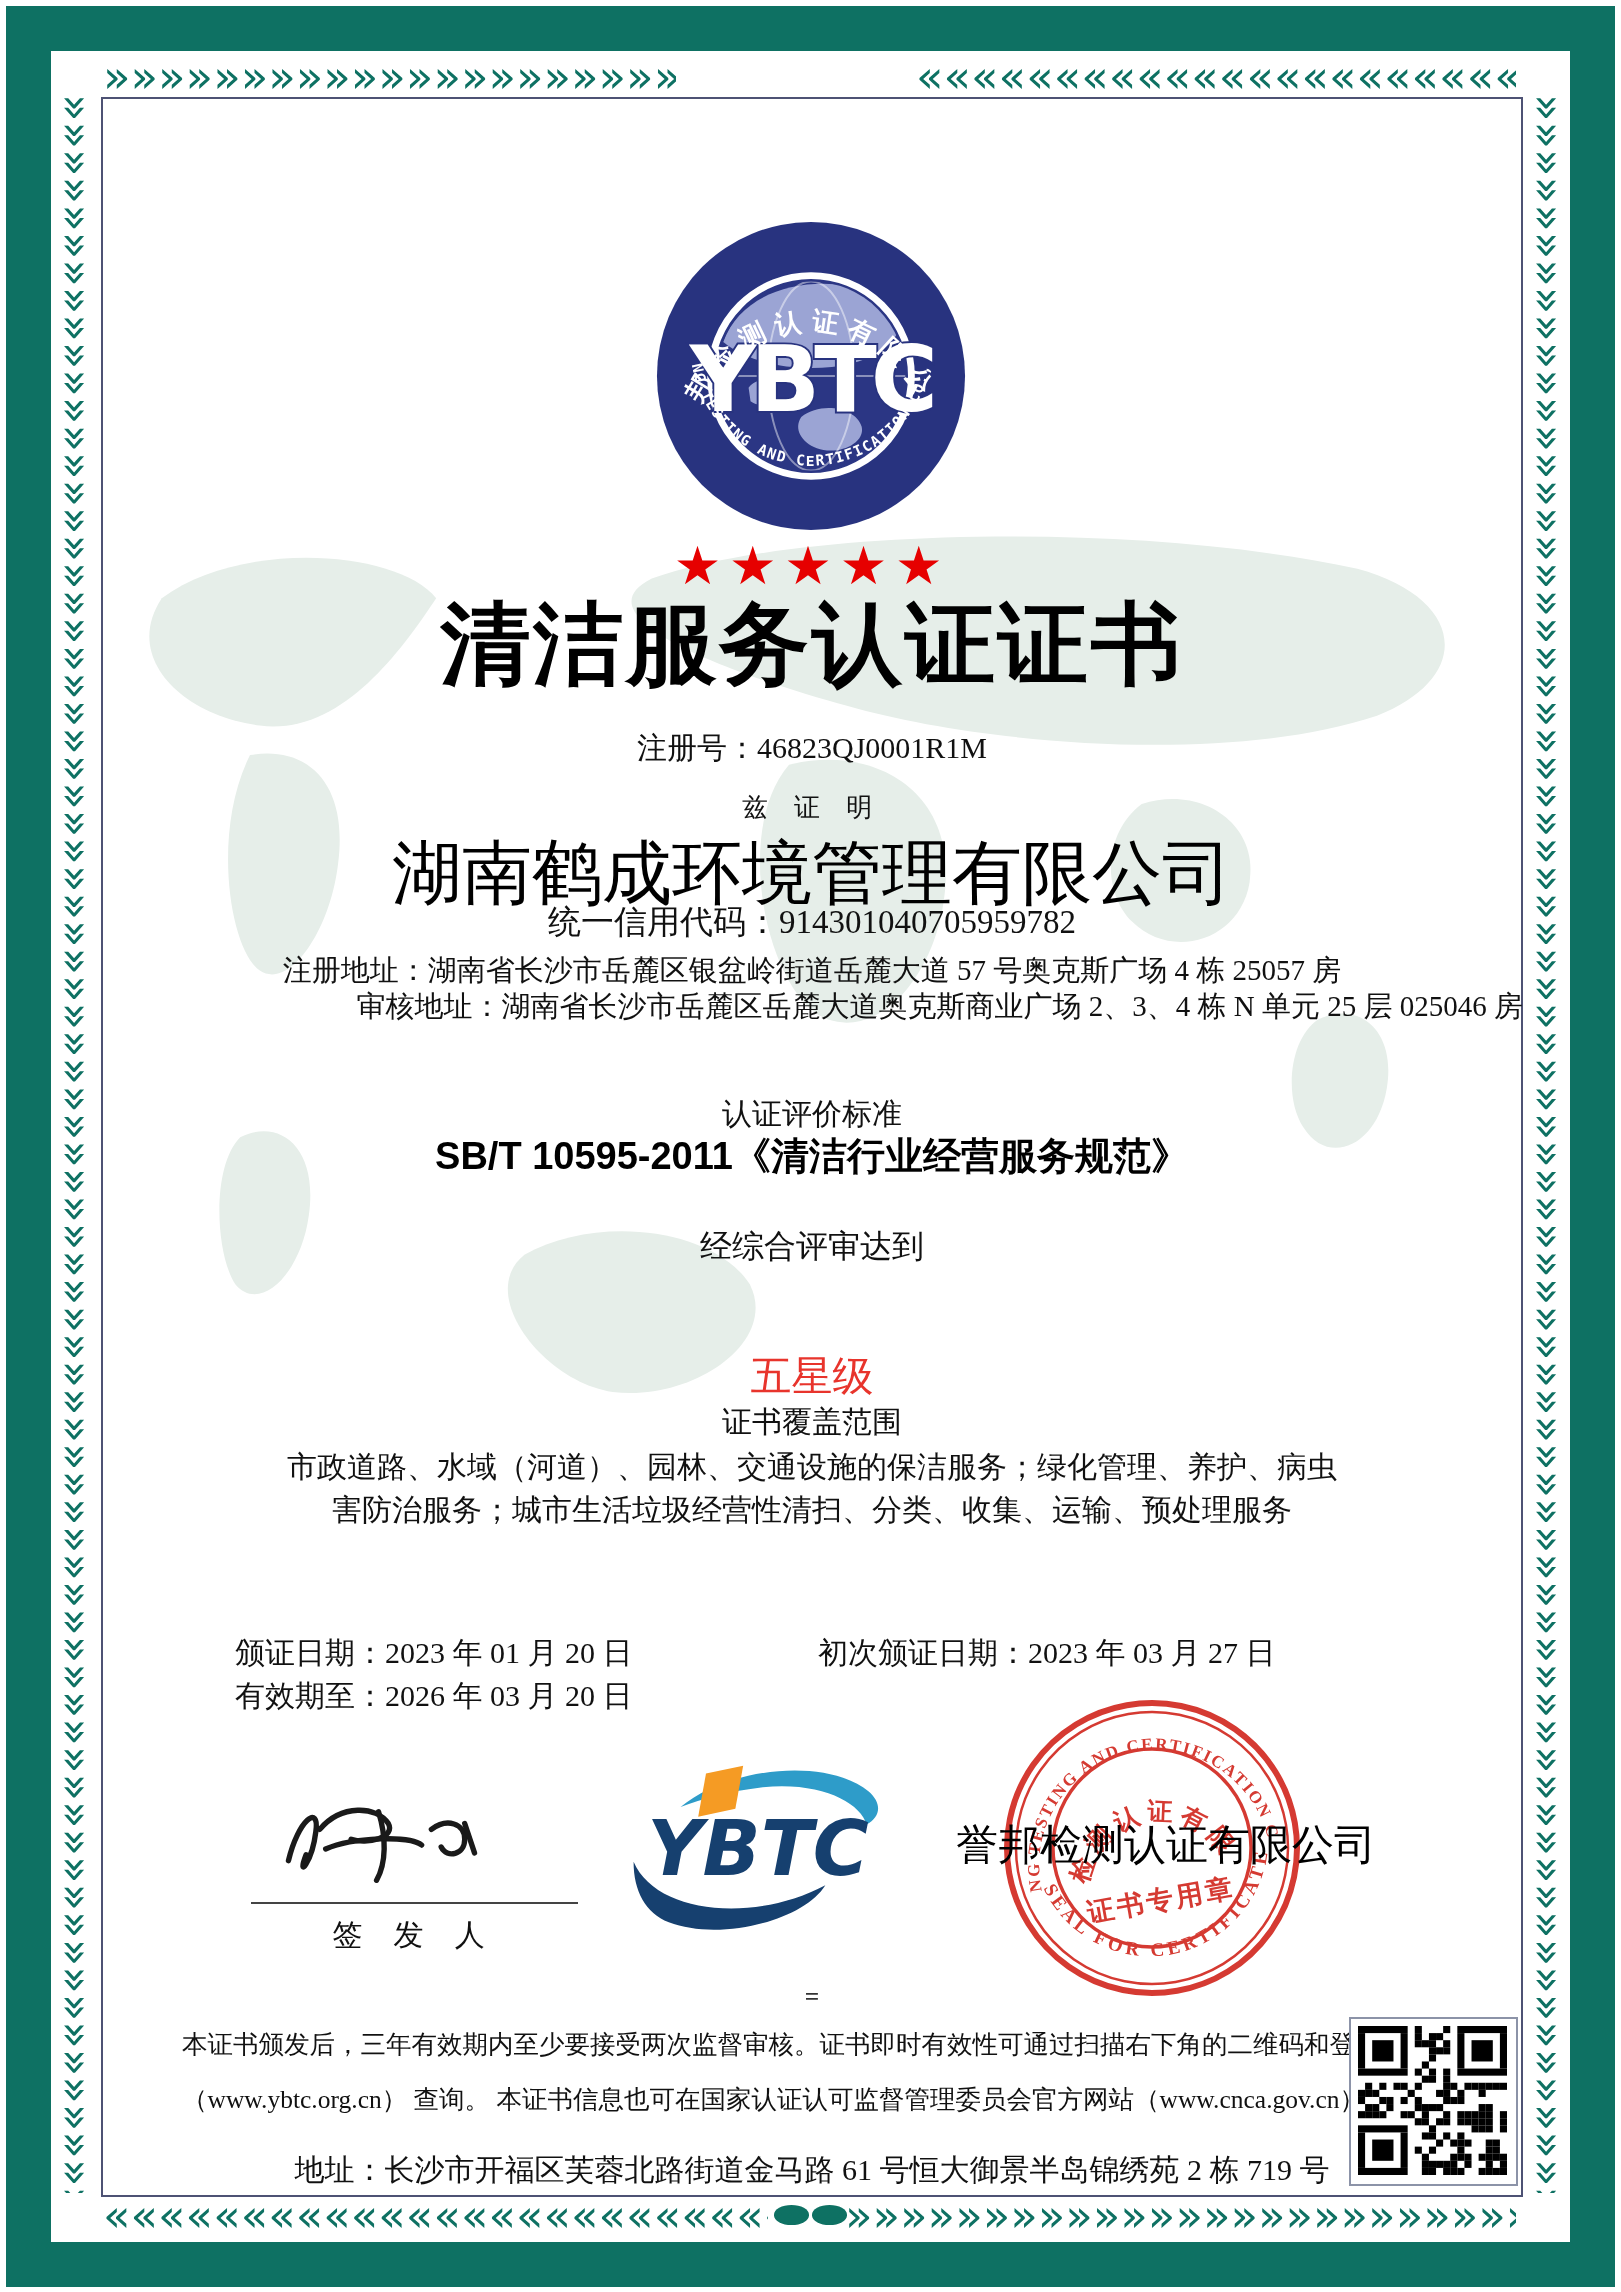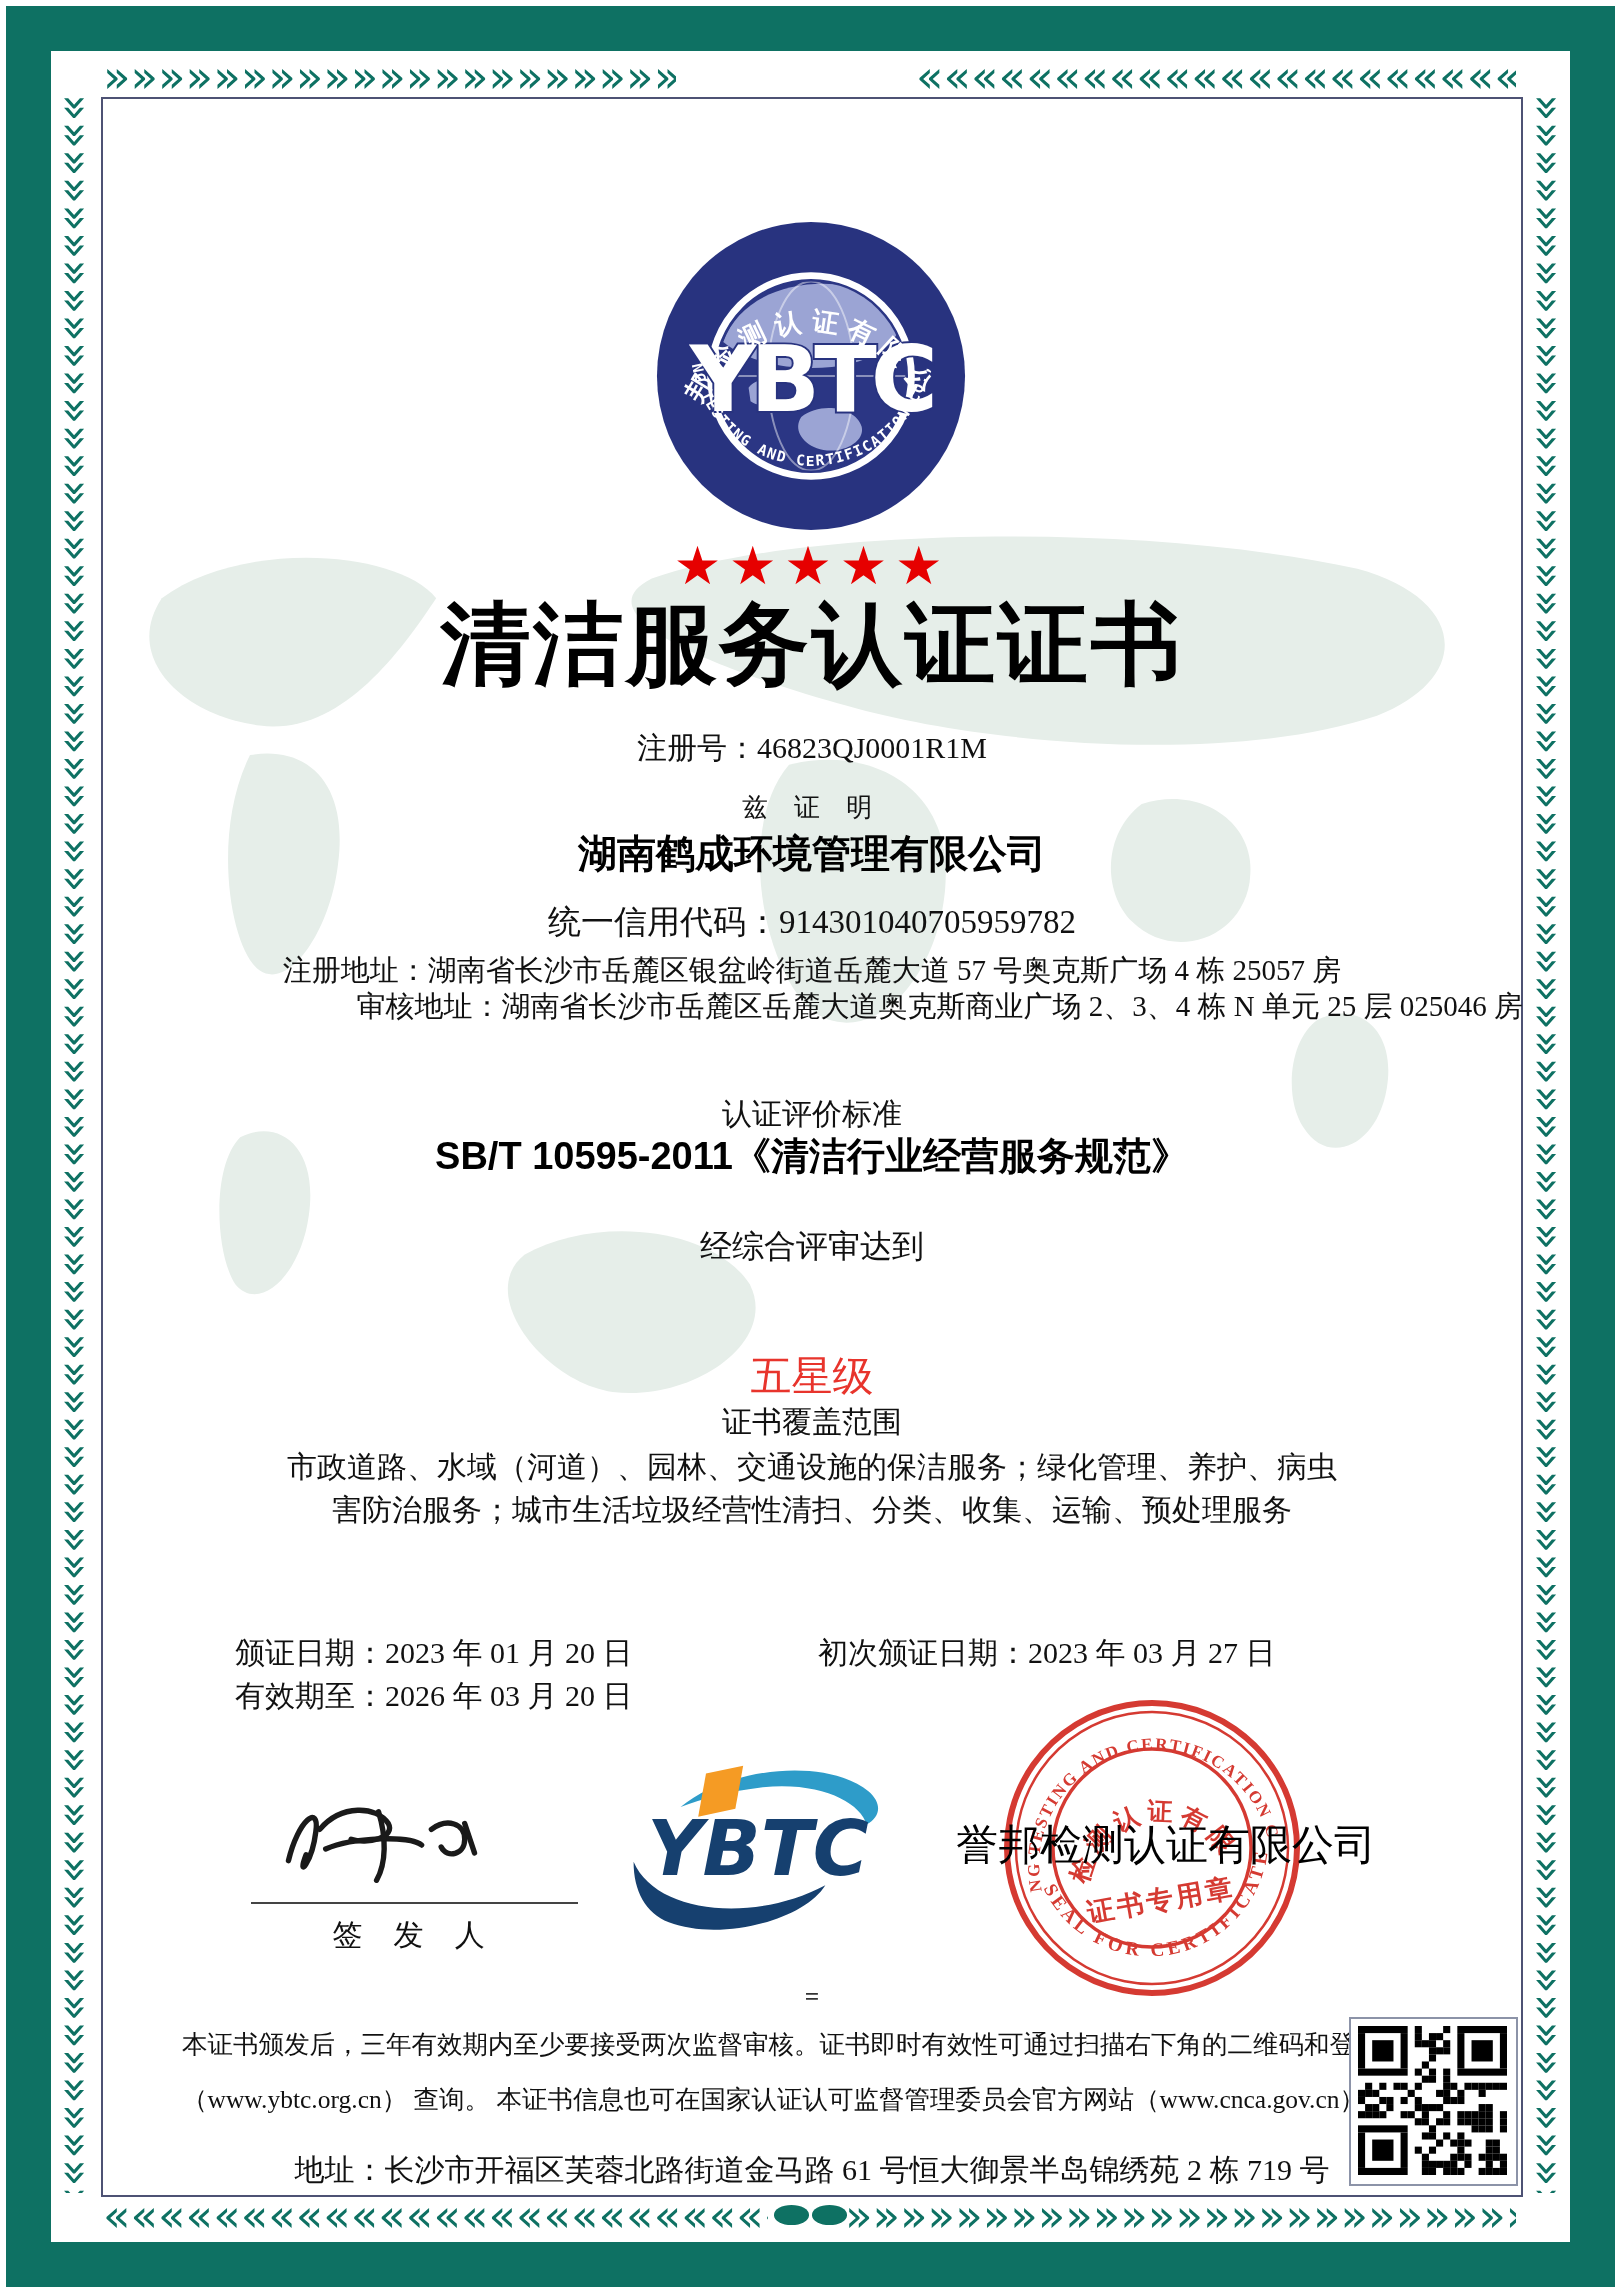--- a/index.html
+++ b/index.html
@@ -39,21 +39,21 @@
   .leaf-dot.r{left:812px;top:2205px;}
   
   .watermark{position:absolute;left:103px;top:510px;z-index:0;}
   
   .txt{position:absolute;left:101px;right:98px;text-align:center;z-index:2;white-space:nowrap;}
   .sans{font-family:"Liberation Sans","DejaVu Sans",sans-serif;}
   .stars{top:535px;font-size:53px;letter-spacing:7.8px;color:var(--red);font-family:"DejaVu Sans",sans-serif;}
   .title{top:584px;font-size:90px;font-weight:700;letter-spacing:2.9px;color:#000;}
   .regno{top:728px;font-size:30px;}
   .certify{top:790px;font-size:26px;letter-spacing:9.8px;}
-  .company{top:827px;font-size:39px;font-weight:700;color:#000;}
+  .company{top:827px;font-size:70px;font-weight:400;color:#000;}
   .credit{top:900px;font-size:33px;}
   .regaddr{top:951px;font-size:29px;}
   .auditaddr{top:987px;font-size:29px;text-align:right;}
   .stdhead{top:1094px;font-size:30px;}
   .standard{top:1131px;font-size:38px;font-weight:700;color:#000;}
   .review{top:1225px;font-size:32px;}
   .grade{top:1349px;font-size:41px;color:var(--grade-red);}
   .scopehead{top:1402px;font-size:30px;}
   .scope1{top:1447px;font-size:30px;}
   .scope2{top:1490px;font-size:30px;}

